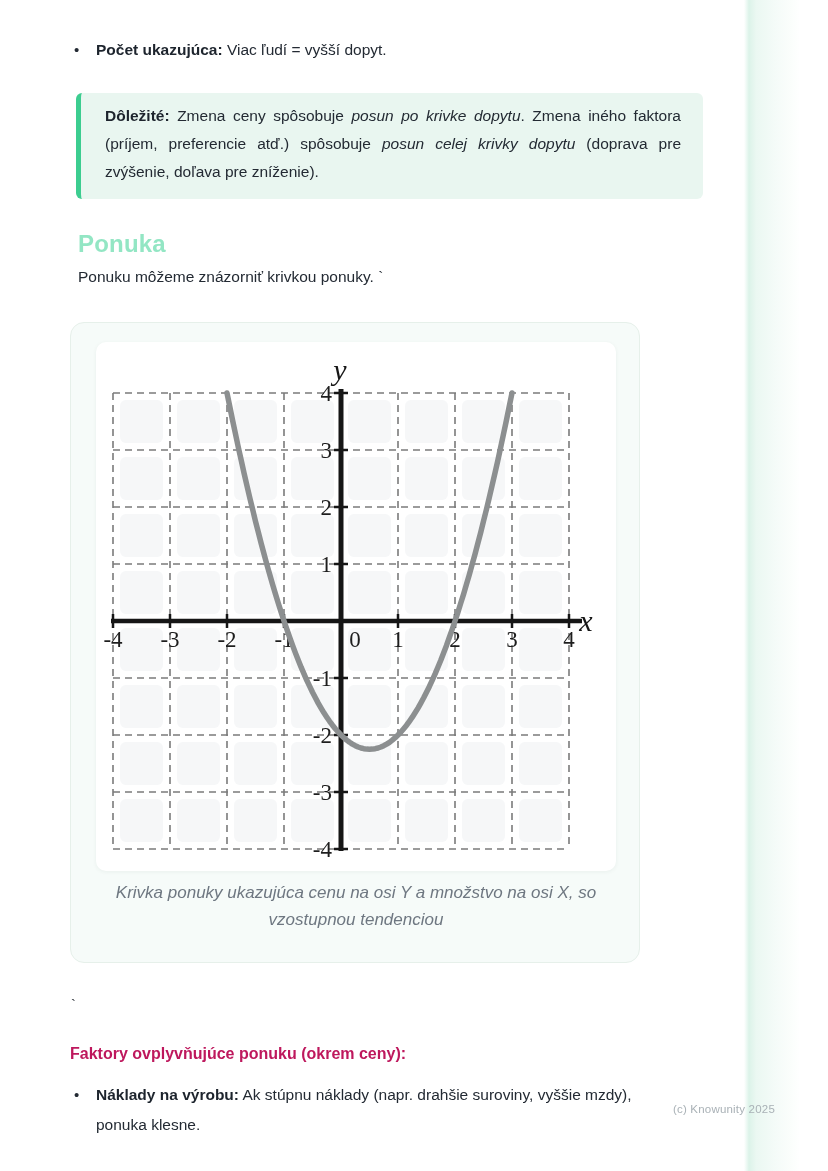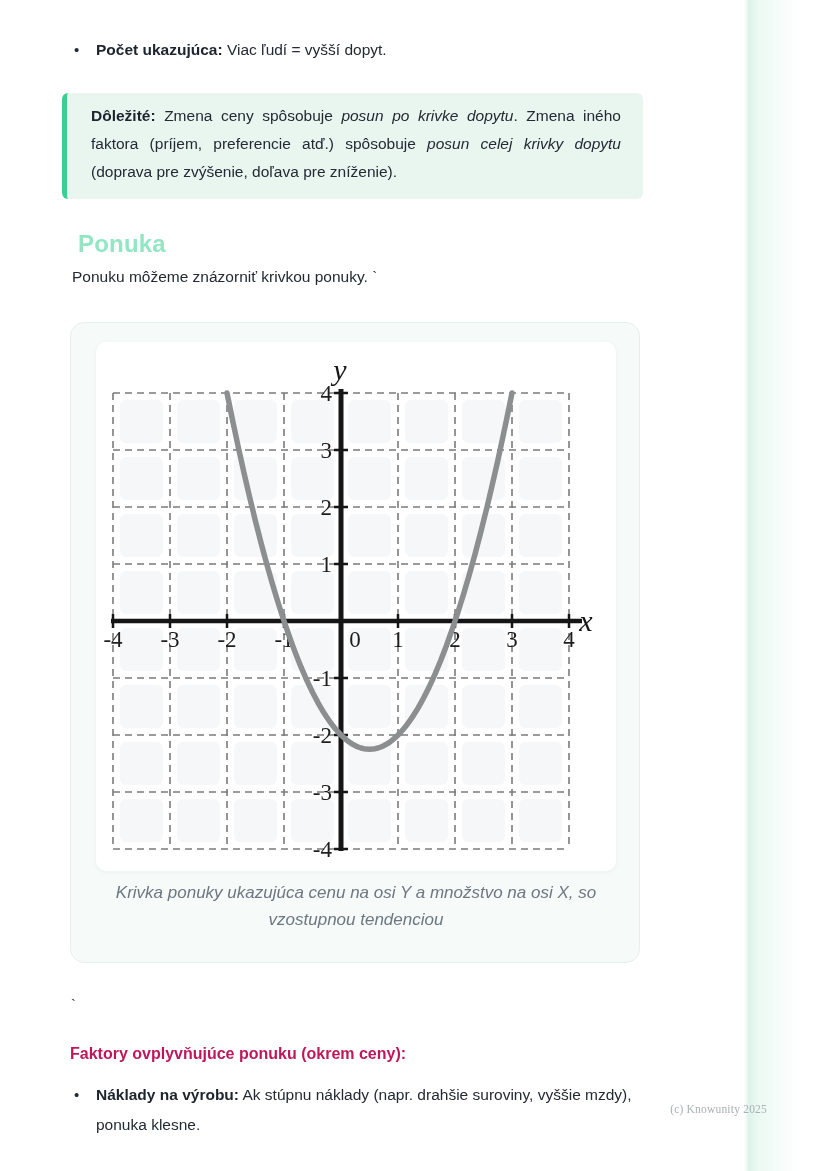--- a/index.html
+++ b/index.html
@@ -15,57 +15,57 @@
   }
   .bullet-list { position:absolute; left:70px; width:578px; }
   #bullets-top { top:36px; }
   #bullets-bottom { top:1080px; }
   #bullets-bottom .bullet { line-height:30px; }
   .bullet { display:flex; font-size:15.5px; line-height:28px; }
   .bullet .marker { flex:none; width:22px; padding-left:4px; font-size:15px; }
   .bullet b { font-weight:700; color:#1d242d; }
 
   .callout {
-    position:absolute; left:62px; top:93px; width:581px; box-sizing:border-box;
+    position:absolute; left:76px; top:93px; width:627px; box-sizing:border-box;
     background:var(--callout-bg, #e9f6f0);
     border-left:5px solid var(--accent, #3ccd90);
     border-radius:6px; padding:9px 22px 13px 24px;
     font-size:15.5px; line-height:28px; text-align:justify;
   }
   .callout b { font-weight:700; color:#1d242d; }
   .callout i { font-style:italic; }
 
   .section-heading {
     position:absolute; left:70px; top:222px; margin:8px;
     font-size:24px; font-weight:700; color:var(--heading, #93e6c4);
     letter-spacing:.2px;
   }
-  .para { position:absolute; left:72px; top:263px; font-size:15.5px; line-height:28px; }
+  .para { position:absolute; left:78px; top:263px; font-size:15.5px; line-height:28px; }
 
   .figure-card {
     position:absolute; left:70px; top:322px; width:570px; height:641px;
     box-sizing:border-box; background:#f6fbf9; border:1px solid #e6f0ea;
     border-radius:14px;
   }
   .graph-panel {
     position:absolute; left:25px; top:19px; width:520px; height:529px;
     background:#ffffff; border-radius:10px;
     box-shadow:0 1px 4px rgba(40,60,50,.06);
   }
   .graph-panel svg { position:absolute; left:0; top:0; }
   .fig-caption {
     position:absolute; left:34px; top:556px; width:502px; text-align:center;
     font-style:italic; font-size:17px; line-height:27px; color:#6e7781;
   }
 
   .stray { position:absolute; left:71px; top:996px; font-size:15px; color:#2a3038; }
   .subheading { position:absolute; left:70px; top:1042px; font-size:16px;
     font-weight:700; line-height:24px; color:#be185d; }
-  .watermark { position:absolute; right:61px; top:1102px; font-size:11.5px;
-    line-height:14px; color:#a9b1b6; letter-spacing:.2px; z-index:5;font-family:Liberation Serif, serif; }
+  .watermark { position:absolute; right:53px; top:1102px; font-size:11.5px;
+    line-height:14px; color:#a9b1b6; letter-spacing:.2px; z-index:5; }
 </style>
 </head>
 <body>
 
 <div class="page">
   <div class="edge-strip"></div>
 
   <div class="bullet-list" id="bullets-top">
       <div class="bullet">
         <span class="marker">•</span>

